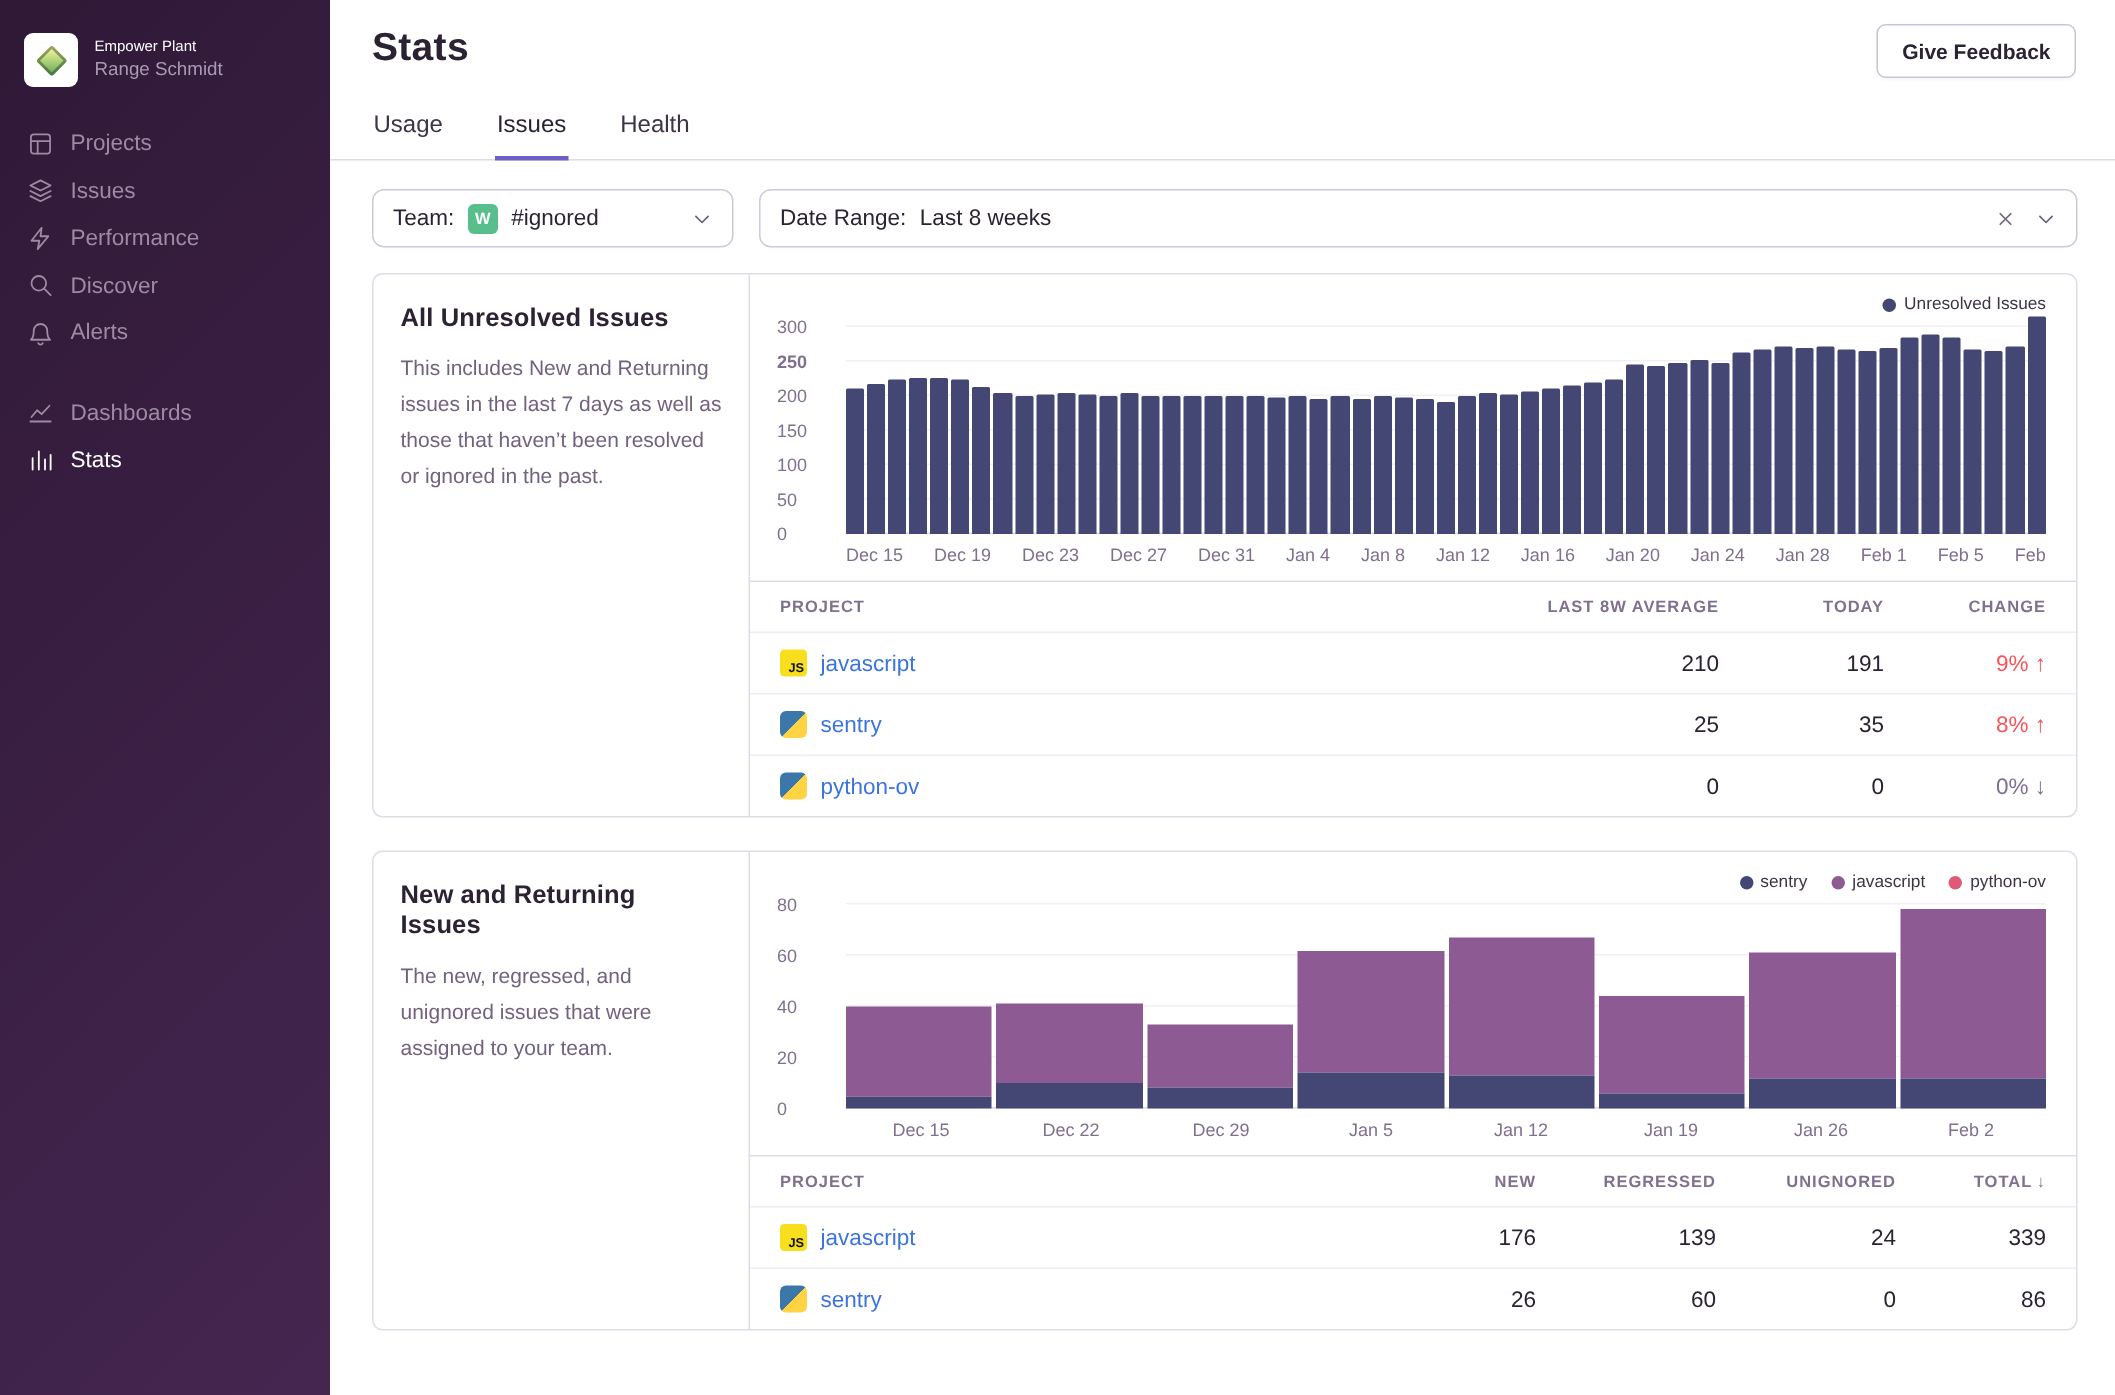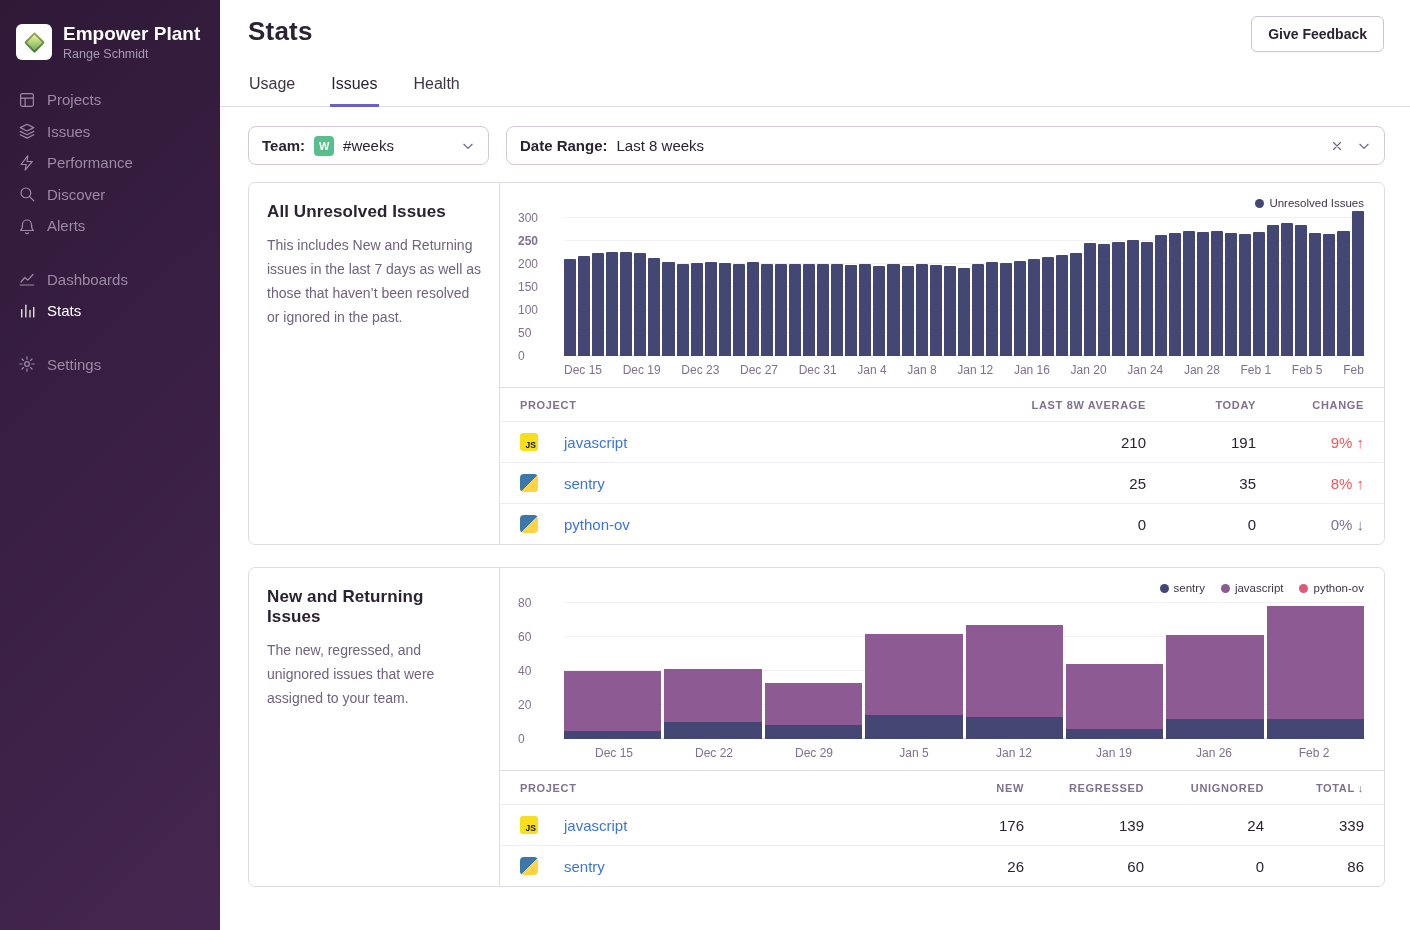--- a/index.html
+++ b/index.html
@@ -4,21 +4,21 @@
 <style>
   *{box-sizing:border-box;margin:0;padding:0}
   html,body{width:1410px;height:930px;overflow:hidden}
   body{font-family:"Liberation Sans",sans-serif;background:#fff;color:#2b2233;display:flex}
 
   
   .sidebar{width:220px;flex-shrink:0;background:linear-gradient(315deg,#452650,#2f1937);color:#9d8aa5;padding:14px 0;display:flex;flex-direction:column}
   .org{display:flex;align-items:center;gap:11px;padding:8px 16px 22px;cursor:pointer}
   .org-logo{width:36px;height:36px;background:#fff;border-radius:6px;display:flex;align-items:center;justify-content:center;flex-shrink:0}
   .org-diamond{width:15px;height:15px;transform:rotate(45deg);background:linear-gradient(135deg,#f8f5a2 10%,#b9d87c 45%,#5aa05a 100%);border-radius:2px;box-shadow:inset 0 0 0 2px rgba(40,60,30,.45)}
-  .org-name{color:#fff;font-weight:700;font-size:19px;line-height:1.25}
+  .org-name{color:#fff;font-weight:400;font-size:10px;line-height:1.25}
   .org-user{color:#a999b5;font-size:12.5px;line-height:1.3}
   .nav-item{display:flex;align-items:center;gap:11px;padding:6px 18px;font-size:15px;color:#9d8aa5;cursor:pointer;text-decoration:none;line-height:1.3}
   .nav-item.active{color:#fff}
   .nav-icon{width:18px;height:18px;display:inline-flex;flex-shrink:0}
   .nav-icon svg{width:18px;height:18px;stroke:currentColor;fill:none;stroke-width:1.6;stroke-linecap:round;stroke-linejoin:round}
   .nav-gap{height:22px}
 
   
   .main{flex:1;display:flex;flex-direction:column;min-width:0;background:#fff}
   .page-header{display:flex;justify-content:space-between;align-items:flex-start;padding:16px 26px 0 28px}
@@ -26,21 +26,21 @@
   .feedback-btn{background:#fff;border:1px solid #cdc4d3;border-radius:6px;padding:9px 16px;font-size:14px;font-weight:700;color:#2b2233;cursor:pointer;font-family:inherit;box-shadow:0 1px 2px rgba(43,34,51,.04)}
   .tabs-row{display:flex;gap:34px;padding:0 28px;border-bottom:1px solid #e0dce5;margin-top:14px}
   .tab{padding:9px 1px 11px;font-size:16px;color:#3e3446;cursor:pointer;border-bottom:3px solid transparent;margin-bottom:-1px}
   .tab.active{color:#2b2233;border-bottom-color:#6c5fc7}
 
   .content{padding:19px 25px 0 28px;overflow:hidden}
 
   
   .filters{display:flex;gap:17px;margin-bottom:17px}
   .select{display:flex;align-items:center;gap:9px;height:39px;padding:0 13px;border:1px solid #d1c9d8;border-radius:8px;background:#fff;font-size:15px;cursor:pointer}
-  .select-label{font-weight:700;color:#2b2233}
+  .select-label{font-weight:400;color:#2b2233}
   .team-select{width:241px}
   .date-select{flex:1}
   .team-badge{width:20px;height:20px;border-radius:4px;background:#57be8c;color:#fff;font-size:11px;font-weight:700;display:flex;align-items:center;justify-content:center}
   .select-value{color:#2b2233}
   .select-right{margin-left:auto;display:flex;align-items:center;gap:13px;color:#71627f}
   .sel-icon svg{width:14px;height:14px;stroke:#71627f;fill:none;stroke-width:2;stroke-linecap:round;stroke-linejoin:round;display:block}
 
   
   .panel{display:flex;border:1px solid #e0dce5;border-radius:7px;margin-bottom:22px;background:#fff;overflow:hidden}
   .panel-side{width:251px;flex-shrink:0;border-right:1px solid #e0dce5;padding:19px 18px}
@@ -64,21 +64,21 @@
   .x-axis.spread{justify-content:space-between}
   .x-axis.centered span{flex:1;text-align:center}
 
   
   .tbl-header{display:grid;align-items:center;height:34px;border-top:1px solid #e0dce5;padding:0 20px;font-size:11px;font-weight:700;letter-spacing:.06em;color:#80708f;text-transform:uppercase}
   .tbl-row{display:grid;align-items:center;height:41px;border-top:1px solid #f0ecf3;padding:0 20px;font-size:15px}
   .cols-4{grid-template-columns:1fr 200px 110px 108px}
   .cols-5{grid-template-columns:1fr 110px 120px 120px 100px}
   .num{text-align:right;color:#2b2233}
   .hnum{text-align:right}
-  .proj{display:flex;align-items:flex-end;gap:26px;min-width:0}
+  .proj{display:flex;align-items:flex-end;gap:9px;min-width:0}
   .proj a{color:#3c74dd;text-decoration:none;font-size:15px;cursor:pointer}
   .js-icon{width:18px;height:18px;border-radius:3px;background:#f7df1e;color:#111;font-size:8.5px;font-weight:800;display:flex;align-items:flex-end;justify-content:flex-end;padding:1px 2px;flex-shrink:0}
   .py-icon{width:18px;height:18px;border-radius:4px;background:linear-gradient(135deg,#3b77a9 50%,#ffd343 50%);flex-shrink:0}
   .chg-up{color:#f55459;text-align:right}
   .chg-neutral{color:#80708f;text-align:right}
   .sort-arrow{margin-left:3px;color:#80708f}
 </style>
 </head>
 <body>
 
@@ -154,29 +154,20 @@
       <span class="nav-icon">
           <svg viewBox="0 0 24 24">
             <path d="M5 20V10M10.5 20V4M16 20v-9M21 20V7"></path>
           </svg>
         </span>
       <span>Stats</span>
     </a>
 
     <div class="nav-gap"></div>
 
-    <a class="nav-item">
-      <span class="nav-icon">
-          <svg viewBox="0 0 24 24">
-            <circle cx="12" cy="12" r="3.2"></circle>
-            <path d="M12 2.5v3M12 18.5v3M2.5 12h3M18.5 12h3M5.2 5.2l2.1 2.1M16.7 16.7l2.1 2.1M18.8 5.2l-2.1 2.1M7.3 16.7l-2.1 2.1"></path>
-          </svg>
-        </span>
-      <span>Settings</span>
-    </a>
   </nav>
 </aside>
 
 <main class="main">
 
   <div class="page-header">
     <h1 class="page-title">Stats</h1>
     <button class="feedback-btn">Give Feedback</button>
   </div>
 
@@ -185,21 +176,21 @@
     <div class="tab active">Issues</div>
     <div class="tab">Health</div>
   </div>
 
   <div class="content">
 
     <div class="filters">
       <div class="select team-select">
         <span class="select-label">Team:</span>
         <span class="team-badge">W</span>
-        <span class="select-value">#weeks</span>
+        <span class="select-value">#ignored</span>
         <span class="select-right">
             <span class="sel-icon">
               <svg viewBox="0 0 24 24">
                 <path d="M5 9l7 7 7-7"></path>
               </svg>
             </span>
           </span>
       </div>
       <div class="select date-select">
         <span class="select-label">Date Range:</span>

